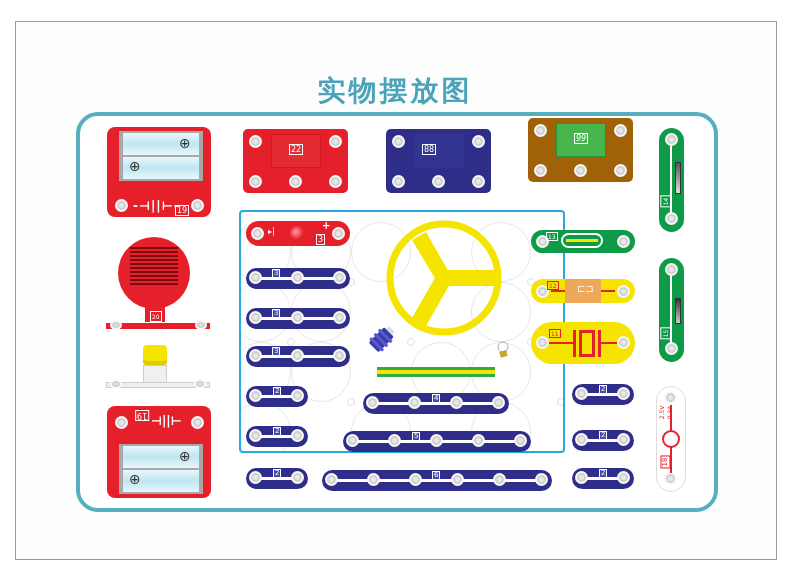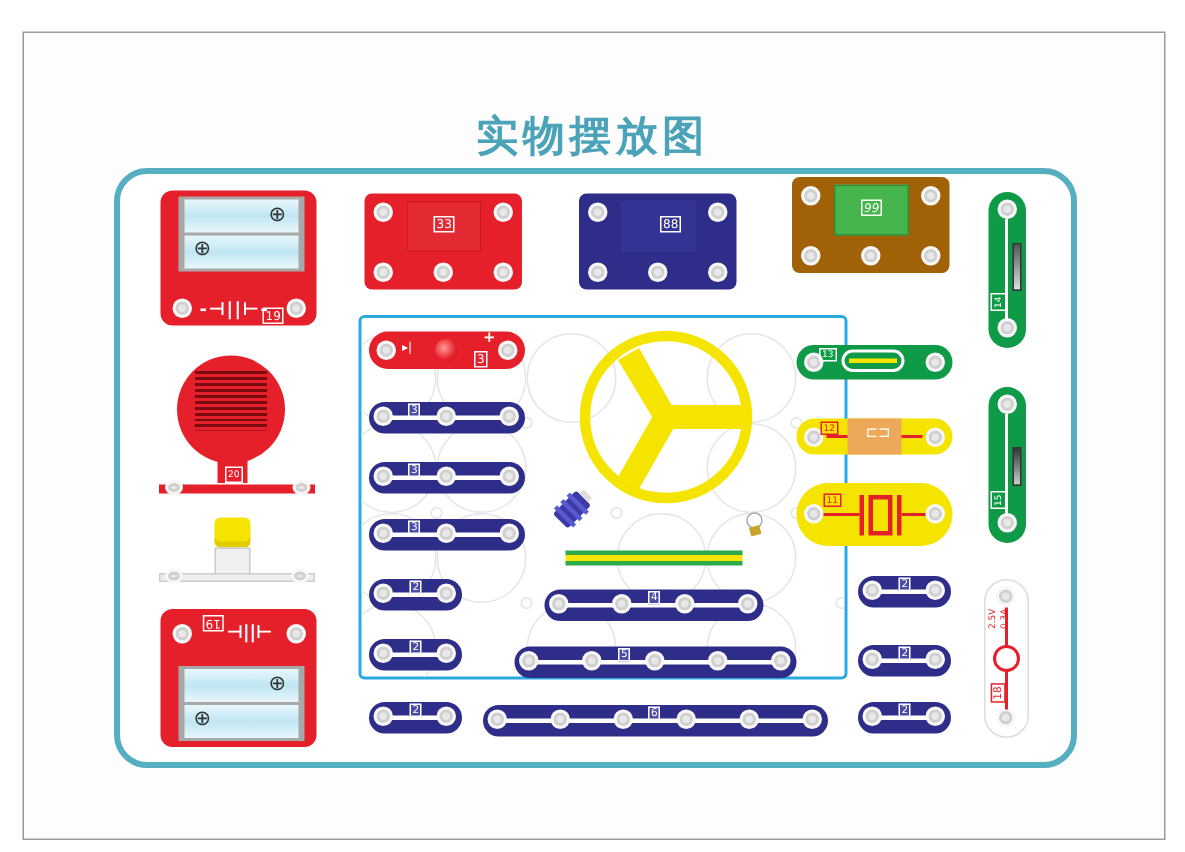--- a/index.html
+++ b/index.html
@@ -59,30 +59,30 @@
     <div class="abs" style="left:10px;top:27px;font-size:14px;color:#333;">⊕</div>
   </div>
   <div class="snap" style="left:8px;top:72px;"></div>
   <div class="snap" style="left:84px;top:72px;"></div>
   <div class="abs" style="left:26px;top:72px;color:#fff;font-size:12px;font-weight:bold;letter-spacing:1px;">-⊣||⊢-</div>
   <div class="abs numbox" style="left:68px;top:78px;">19</div>
 </div>
 
 <div class="abs" style="left:243px;top:129px;width:105px;height:64px;background:#e5202a;border-radius:5px;">
   <div class="abs" style="left:28px;top:5px;width:50px;height:34px;background:#e42a33;box-shadow:inset 0 0 0 1px #d11820;"></div>
-  <div class="abs numbox" style="left:46px;top:15px;">33</div>
+  <div class="abs numbox" style="left:46px;top:15px;">22</div>
   <div class="snap" style="left:6px;top:6px;"></div>
     <div class="snap" style="left:86px;top:6px;"></div>
   <div class="snap" style="left:6px;top:46px;"></div>
     <div class="snap" style="left:46px;top:46px;"></div>
     <div class="snap" style="left:86px;top:46px;"></div>
 </div>
 <div class="abs" style="left:386px;top:129px;width:105px;height:64px;background:#2e2e8a;border-radius:5px;">
   <div class="abs" style="left:28px;top:5px;width:50px;height:34px;background:#333393;"></div>
-  <div class="abs numbox" style="left:54px;top:15px;">88</div>
+  <div class="abs numbox" style="left:36px;top:15px;">88</div>
   <div class="snap" style="left:6px;top:6px;"></div>
     <div class="snap" style="left:86px;top:6px;"></div>
   <div class="snap" style="left:6px;top:46px;"></div>
     <div class="snap" style="left:46px;top:46px;"></div>
     <div class="snap" style="left:86px;top:46px;"></div>
 </div>
 <div class="abs" style="left:528px;top:118px;width:105px;height:64px;background:#a16207;border-radius:5px;font-style:italic;">
   <div class="abs" style="left:28px;top:5px;width:50px;height:34px;background:#46b54e;box-shadow:inset 0 0 0 1px #2a8f3a;"></div>
   <div class="abs numbox" style="left:46px;top:15px;">99</div>
   <div class="snap" style="left:6px;top:6px;"></div>

